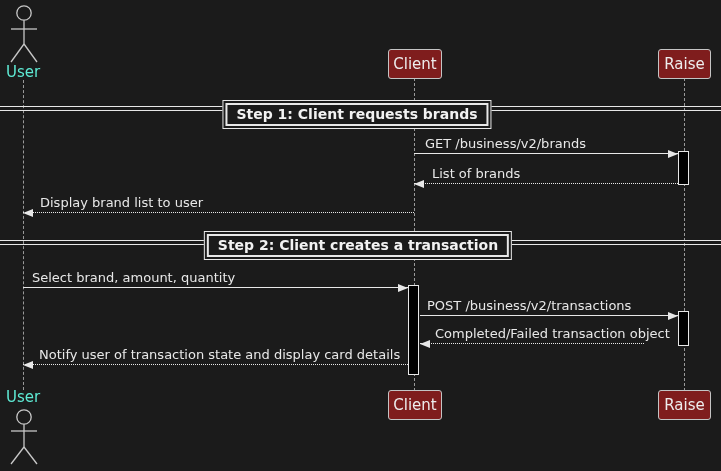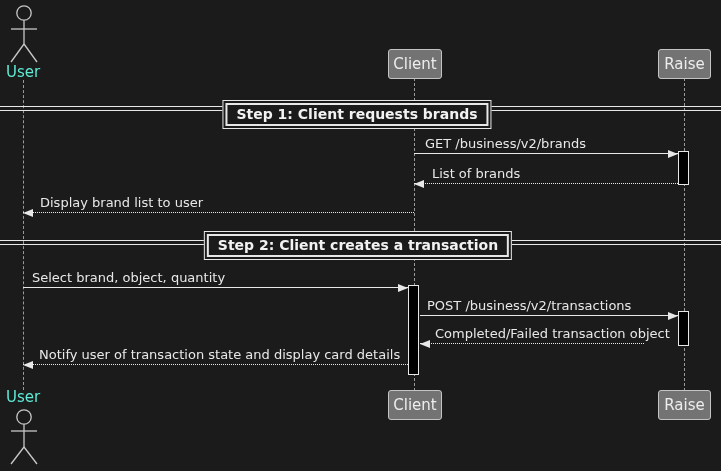--- a/index.html
+++ b/index.html
@@ -6,21 +6,21 @@
   .diagram{
     position:relative;width:721px;height:471px;background:#1b1b1b;
     font-family:"DejaVu Sans","Liberation Sans",sans-serif;color:#e8e8e8;
     overflow:hidden;
   }
   
   .lifeline{position:absolute;width:0;border-left:1px dashed #9a9a9a;}
   
   .pbox{
     position:absolute;box-sizing:border-box;height:30px;
-    background:#737373;border:1px solid #c4c4c4;border-radius:3px;
+    background:#7f1d1d;border:1px solid #c4c4c4;border-radius:3px;
     display:flex;align-items:center;justify-content:center;
     font-size:15px;color:#ededed;white-space:nowrap;
   }
   
   .actor-figure{position:absolute;}
   .actor-figure *{stroke:#c8c8c8;stroke-width:1.3;fill:none;}
   .actor-label{position:absolute;font-size:15px;color:#5eead4;white-space:nowrap;}
   
   .divider-rule{position:absolute;left:0;width:721px;height:0;border-top:1px solid #e8e8e8;}
   .divider-box{
@@ -81,21 +81,21 @@
     <div class="arrowhead west"></div>
   </div>
 
   <div class="msg dotted" style="left:23px;top:194px;width:391px;">
     <span class="msg-label" style="left:17px;">Display brand list to user</span>
     <div class="msg-line"></div>
     <div class="arrowhead west"></div>
   </div>
 
   <div class="msg solid" style="left:23px;top:269px;width:385px;">
-    <span class="msg-label" style="left:9px;">Select brand, object, quantity</span>
+    <span class="msg-label" style="left:9px;">Select brand, amount, quantity</span>
     <div class="msg-line"></div>
     <div class="arrowhead east"></div>
   </div>
 
   <div class="msg solid" style="left:420px;top:297px;width:258px;">
     <span class="msg-label" style="left:7px;">POST /business/v2/transactions</span>
     <div class="msg-line"></div>
     <div class="arrowhead east"></div>
   </div>
 

